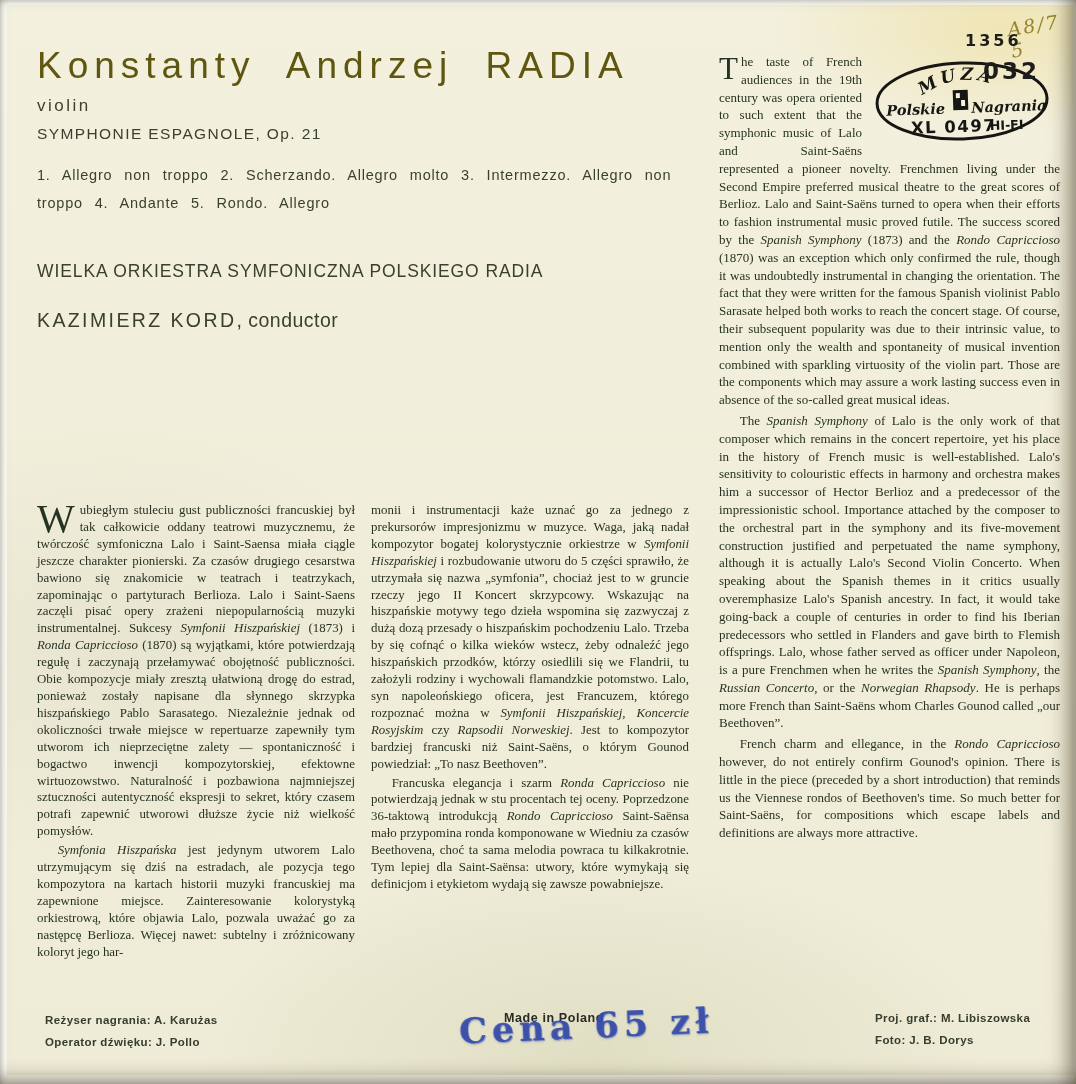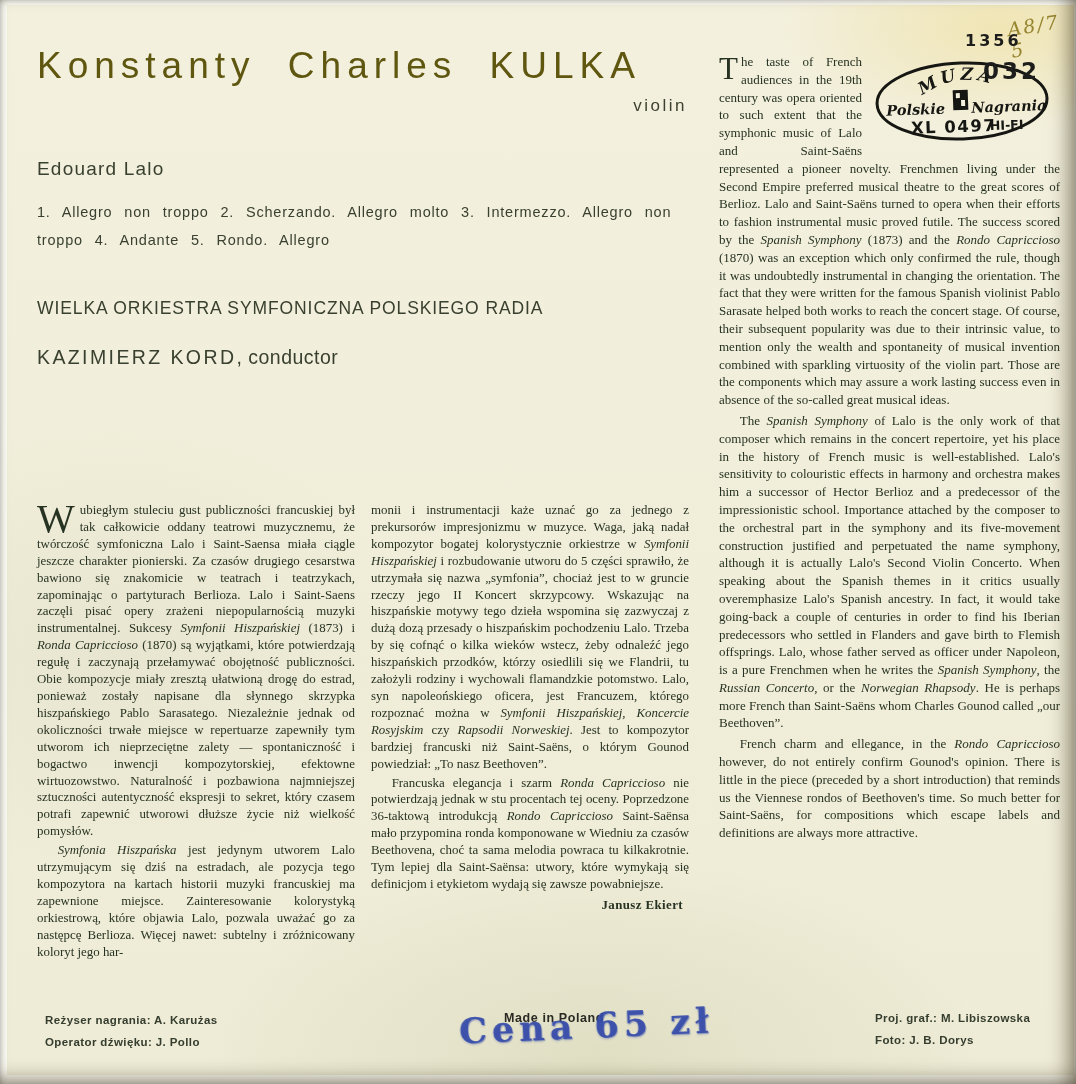--- a/index.html
+++ b/index.html
@@ -19,21 +19,21 @@
     box-shadow:
       inset -18px 0 20px -11px rgba(55,45,22,.55),
       inset 0 -16px 18px -11px rgba(55,45,22,.50),
       inset 4px 0 7px -4px rgba(0,0,0,.28),
       inset 0 4px 7px -4px rgba(0,0,0,.22);
   }
 
   
   .head { position:absolute; left:30px; top:40px; width:650px; color:#39402f; }
   .artist { font-size:37px; letter-spacing:6px; word-spacing:16px; color:#5f5710; font-weight:400; }
-  .instrument { margin-top:9px; font-size:17px; letter-spacing:2.5px; color:#3c422f;text-align:right; }
+  .instrument { margin-top:9px; font-size:17px; letter-spacing:2.5px; color:#3c422f; }
   .w-composer { margin-top:42px; font-size:19px; letter-spacing:1.2px; }
   .w-title { margin-top:9px; font-size:15.5px; letter-spacing:1.4px; }
   .movements { margin-top:18px; font-size:14.5px; letter-spacing:.8px; word-spacing:7px; line-height:28px; width:648px; }
   .w-composer2 { margin-top:32px; }
   .orch-pl { margin-top:44px; font-size:17.5px; letter-spacing:.9px; }
   .orch-en { margin-top:13px; font-size:16.5px; letter-spacing:.7px; }
   .conductor { margin-top:27px; font-size:19.5px; letter-spacing:.5px; }
   .conductor b { font-weight:400; letter-spacing:2.4px; }
 
   
@@ -68,24 +68,24 @@
     font-size:35px; letter-spacing:5px; color:rgba(52,74,170,.88);
     text-shadow: 1px 1px 0 rgba(52,74,170,.35), -1px 0 0 rgba(52,74,170,.25), 0 2px 2px rgba(52,74,170,.18);
   }
 </style>
 </head>
 <body>
 
 <div class="cover">
 
   <div class="head">
-    <div class="artist">Konstanty Charles KULKA</div>
+    <div class="artist">Konstanty Andrzej RADIA</div>
     <div class="instrument">violin</div>
 
-    <div class="w-composer">Edouard Lalo</div>
+    <div class="w-title">SYMPHONIE ESPAGNOLE, Op. 21</div>
     <div class="movements">1. Allegro non troppo   2. Scherzando. Allegro molto   3. Intermezzo. Allegro non troppo   4. Andante   5. Rondo. Allegro</div>
 
 
     <div class="orch-pl">WIELKA ORKIESTRA SYMFONICZNA POLSKIEGO RADIA</div>
 
     <div class="conductor"><b>KAZIMIERZ KORD</b><span>, conductor</span></div>
   </div>
 
   <div class="handwriting">A8/7 5</div>
   <div class="stamp-num num1">1356</div>
@@ -116,21 +116,20 @@
   </div>
 
   <div class="pl-wrap serif">
     <div class="pl-col">
       <p><span class="dropcap dropcap-w">W</span><span>ubiegłym stuleciu gust publiczności francuskiej był tak całkowicie oddany teatrowi muzycznemu, że twórczość symfoniczna Lalo i Saint-Saensa miała ciągle jeszcze charakter pionierski. Za czasów drugiego cesarstwa bawiono się znakomicie w teatrach i teatrzykach, zapominając o partyturach Berlioza. Lalo i Saint-Saens zaczęli pisać opery zrażeni niepopularnością muzyki instrumentalnej. Sukcesy <i>Symfonii Hiszpańskiej</i> (1873) i <i>Ronda Capriccioso</i> (1870) są wyjątkami, które potwierdzają regułę i zaczynają przełamywać obojętność publiczności. Obie kompozycje miały zresztą ułatwioną drogę do estrad, ponieważ zostały napisane dla słynnego skrzypka hiszpańskiego Pablo Sarasatego. Niezależnie jednak od okoliczności trwałe miejsce w repertuarze zapewniły tym utworom ich nieprzeciętne zalety — spontaniczność i bogactwo inwencji kompozytorskiej, efektowne wirtuozowstwo. Naturalność i pozbawiona najmniejszej sztuczności autentyczność ekspresji to sekret, który czasem potrafi zapewnić utworowi dłuższe życie niż wielkość pomysłów.</span></p>
       <p><i>Symfonia Hiszpańska</i> jest jedynym utworem Lalo utrzymującym się dziś na estradach, ale pozycja tego kompozytora na kartach historii muzyki francuskiej ma zapewnione miejsce. Zainteresowanie kolorystyką orkiestrową, które objawia Lalo, pozwala uważać go za następcę Berlioza. Więcej nawet: subtelny i zróżnicowany koloryt jego har-</p>
     </div>
     <div class="pl-col">
       <p>monii i instrumentacji każe uznać go za jednego z prekursorów impresjonizmu w muzyce. Waga, jaką nadał kompozytor bogatej kolorystycznie orkiestrze w <i>Symfonii Hiszpańskiej</i> i rozbudowanie utworu do 5 części sprawiło, że utrzymała się nazwa „symfonia”, chociaż jest to w gruncie rzeczy jego II Koncert skrzypcowy. Wskazując na hiszpańskie motywy tego dzieła wspomina się zazwyczaj z dużą dozą przesady o hiszpańskim pochodzeniu Lalo. Trzeba by się cofnąć o kilka wieków wstecz, żeby odnaleźć jego hiszpańskich przodków, którzy osiedlili się we Flandrii, tu założyli rodziny i wychowali flamandzkie potomstwo. Lalo, syn napoleońskiego oficera, jest Francuzem, którego rozpoznać można w <i>Symfonii Hiszpańskiej</i>, <i>Koncercie Rosyjskim</i> czy <i>Rapsodii Norweskiej</i>. Jest to kompozytor bardziej francuski niż Saint-Saëns, o którym Gounod powiedział: „To nasz Beethoven”.</p>
       <p>Francuska elegancja i szarm <i>Ronda Capriccioso</i> nie potwierdzają jednak w stu procentach tej oceny. Poprzedzone 36-taktową introdukcją <i>Rondo Capriccioso</i> Saint-Saënsa mało przypomina ronda komponowane w Wiedniu za czasów Beethovena, choć ta sama melodia powraca tu kilkakrotnie. Tym lepiej dla Saint-Saënsa: utwory, które wymykają się definicjom i etykietom wydają się zawsze powabniejsze.</p>
-      <div class="author">Janusz Ekiert</div>
     </div>
   </div>
 
   <div class="credit credit-left">
     <div>Reżyser nagrania: A. Karużas</div>
     <div>Operator dźwięku: J. Pollo</div>
   </div>
   <div class="made-in">Made in Poland</div>
   <div class="price-stamp">Cena 65 zł</div>
   <div class="credit credit-right">

